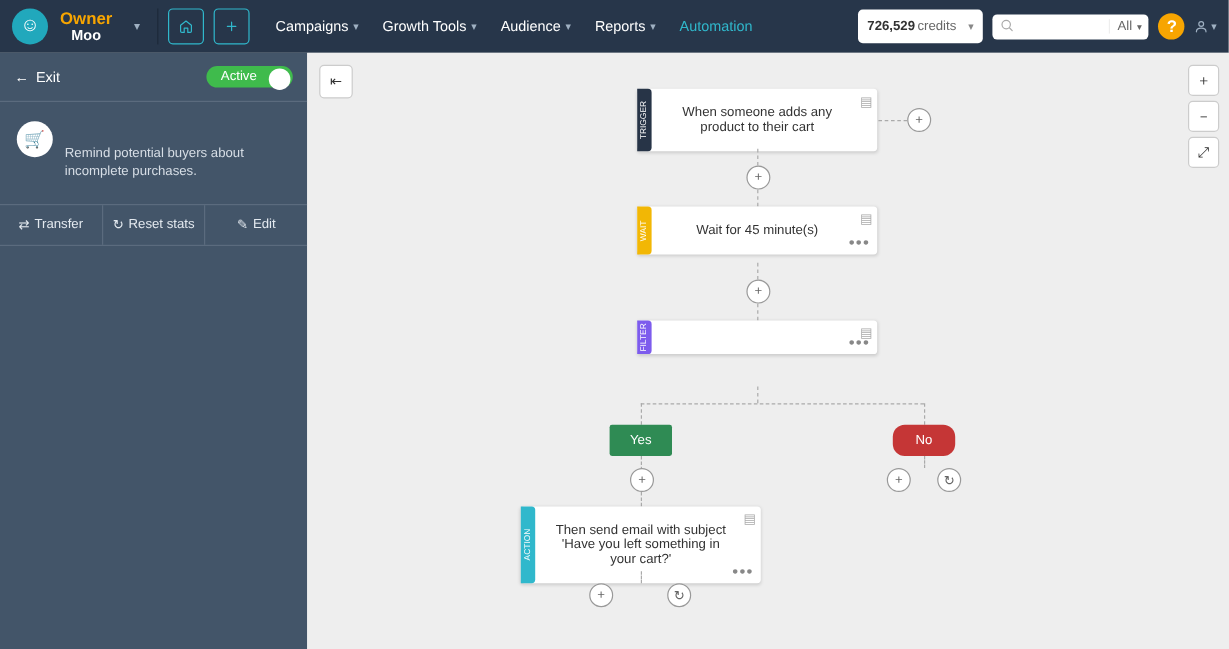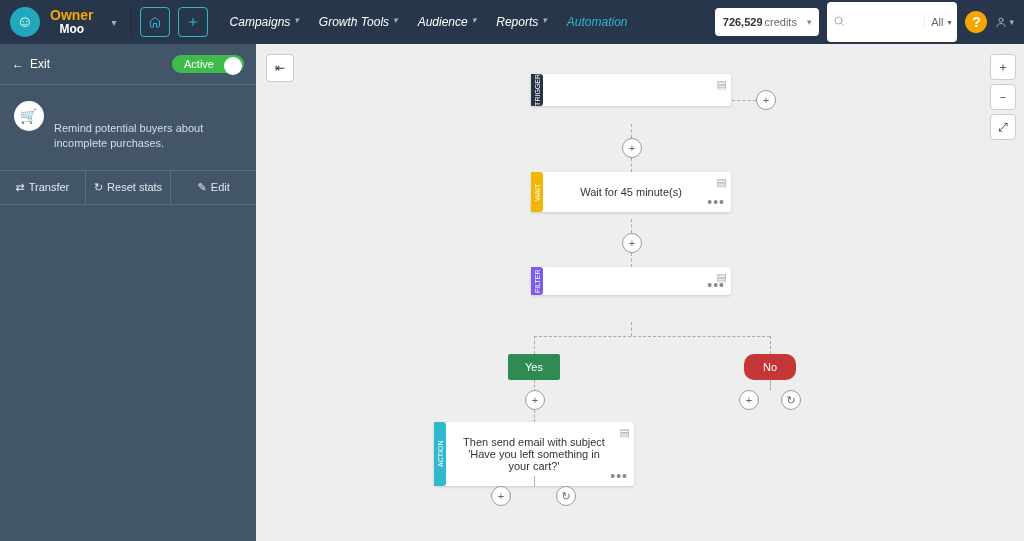--- a/index.html
+++ b/index.html
@@ -18,28 +18,28 @@
   
   .topbar{height:44px;background:var(--nav);display:flex;align-items:center;padding:0 10px;gap:8px;}
   .logo{width:30px;height:30px;background:#21a8bc;border-radius:50%;display:flex;align-items:center;justify-content:center;color:#fff;font-size:16px;}
   .owner-block{display:flex;flex-direction:column;justify-content:center;line-height:1.1;margin-left:2px;}
   .owner-block .lbl{font-size:14px;color:var(--orange);font-weight:600;}
   .owner-block .name{font-size:12px;color:#fff;font-weight:700;text-align:center;}
   .chev-down{margin-left:4px;color:#9fb0c2;font-size:10px;cursor:pointer;padding:4px 6px;}
   .vr{width:1px;height:30px;background:var(--nav-dark);}
   .sqbtn{width:28px;height:28px;border:1px solid var(--accent);border-radius:4px;display:flex;align-items:center;justify-content:center;color:var(--accent);cursor:pointer;}
   .navlinks{display:flex;align-items:center;gap:20px;margin-left:14px;}
-  .navlink{color:#fff;font-size:12px;display:flex;align-items:flex-start;gap:4px;cursor:pointer;font-style:italic;}
+  .navlink{color:#fff;font-size:12px;display:flex;align-items:center;gap:4px;cursor:pointer;}
   .navlink.accent{color:var(--accent);}
   .navlink .c{font-size:9px;color:#9fb0c2;}
   .spacer{flex:1;}
   .credits{background:#fff;border-radius:4px;height:28px;display:flex;align-items:center;padding:0 8px;font-size:11px;color:#666;cursor:pointer;}
   .credits .val{color:#333;font-weight:600;margin-right:2px;}
   .credits .c{margin-left:10px;font-size:9px;color:#888;}
-  .search{display:flex;align-items:center;background:#fff;border-radius:4px;height:40px;width:130px;}
+  .search{display:flex;align-items:center;background:#fff;border-radius:4px;height:21px;width:130px;}
   .search .ic{color:#aaa;padding:0 6px;font-size:12px;}
   .search input{border:none;outline:none;flex:1;font-size:11px;padding:0;width:60px;}
   .search .sel{font-size:11px;color:#666;padding:0 6px;display:flex;align-items:center;gap:4px;border-left:1px solid #eee;cursor:pointer;}
   .help{width:22px;height:22px;border-radius:50%;background:var(--orange);color:#fff;display:flex;align-items:center;justify-content:center;font-size:14px;font-weight:700;cursor:pointer;}
   .user{color:#9fb0c2;display:flex;align-items:center;gap:2px;cursor:pointer;font-size:14px;}
   
   .main{display:flex;height:calc(541px - 44px);}
   .sidebar{width:256px;background:var(--side);display:flex;flex-direction:column;color:#fff;}
   .side-hdr{display:flex;align-items:center;justify-content:space-between;height:40px;padding:0 12px;}
   .exitbtn{display:flex;align-items:center;gap:6px;font-size:12px;cursor:pointer;color:#fff;}
@@ -191,20 +191,21 @@
     <div class="chip">⇤</div>
     <div class="zoomcol">
       <div class="zoombtn">＋</div>
       <div class="zoombtn">－</div>
       <div class="zoombtn">⤢</div>
     </div>
 
     <div class="node" style="left:275px;top:30px;">
       <div class="tab trigger">TRIGGER</div>
       <div class="body">
+          <span>When someone adds any product to their cart</span>
         <span class="note">▤</span>
       </div>
     </div>
     <div class="edge h" style="left:476px;top:56px;width:24px;"></div>
     <div class="addcircle" style="left:500px;top:46px;">+</div>
 
     <div class="edge v" style="left:375px;top:80px;height:14px;"></div>
     <div class="addcircle" style="left:366px;top:94px;">+</div>
     <div class="edge v" style="left:375px;top:114px;height:14px;"></div>
 

